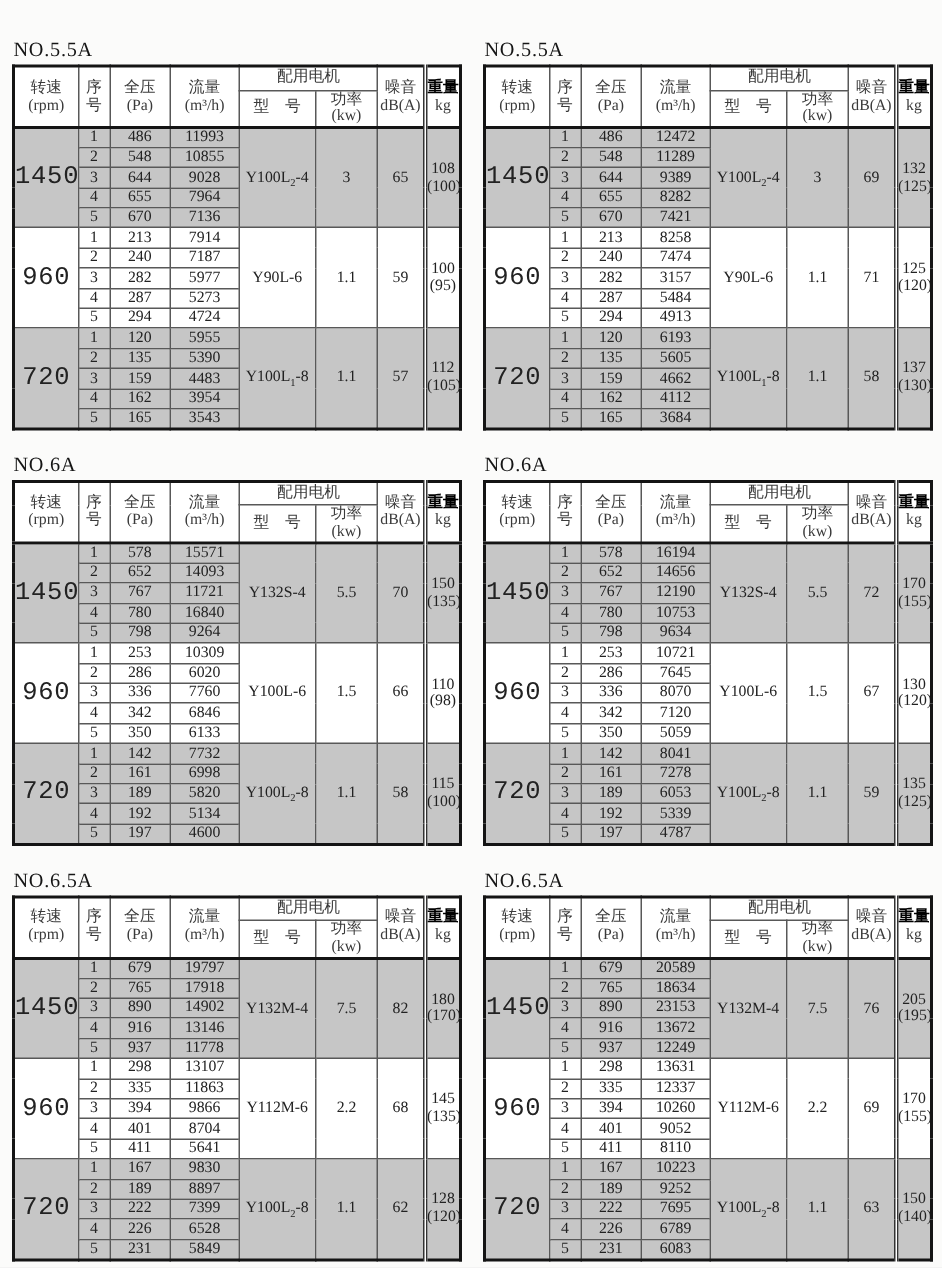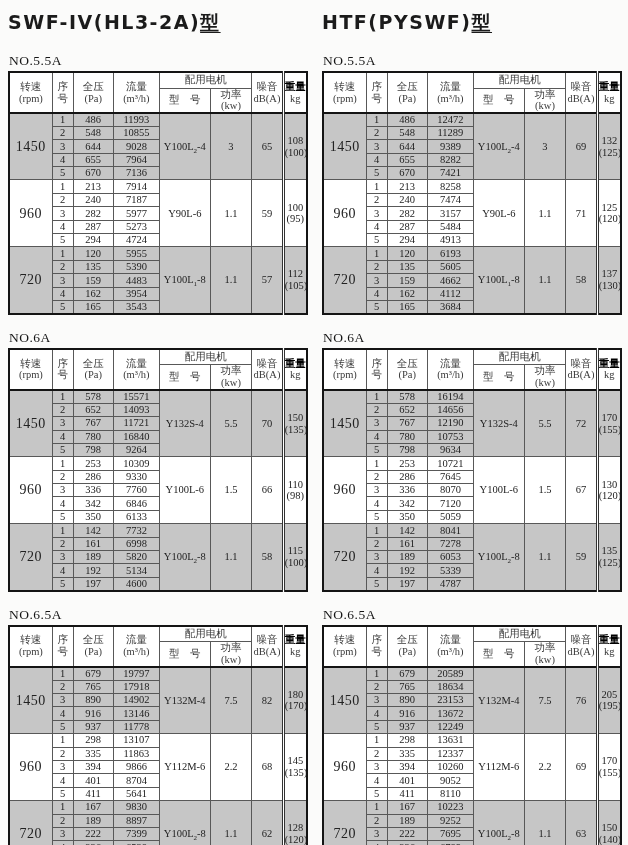--- a/index.html
+++ b/index.html
@@ -32,33 +32,32 @@
   }
   .spec-table th, .spec-table td {
     border:1px solid #585858; text-align:center; vertical-align:middle;
     padding:0; font-size:10.5px; line-height:1.12; white-space:pre-line;
     overflow:hidden; font-weight:normal; color:#222;
   }
   .spec-table thead th { height:16px; color:#3a3a3a; }
   .spec-table thead { border-bottom:2px solid #141414;margin-left:12px; }
   .spec-table td.wcol, .spec-table th.wcol { border-left:3px double #333; }
   .spec-table tbody td { height:13.4px; }
-  .spec-table td.rpm { font-size:14px; letter-spacing:0.5px; }
+  .spec-table td.rpm { font-size:17px; letter-spacing:0.5px;font-family:Liberation Mono, monospace; }
   .spec-table tr.shaded td { background:#c6c6c6; }
   .spec-table tr.gstart td { border-top:1.5px solid #2a2a2a; }
   .w-bold { font-weight:bold; font-size:10.5px; color:#000; }
   .w-unit { font-size:10.5px; }
   .spec-table sub { font-size:7px; line-height:0; }
 </style>
 </head>
 <body>
 
 <div class="page">
   <div class="col">
-    <div class="main-title"><span>SWF-IV(HL3-2A)</span><span class="tsuf">型</span></div>
     <div class="tables" id="col0">
         <div class="section-label">NO.5.5A</div>
         <table class="spec-table">
           <colgroup>
             <col style="width: 14.5%;">
             <col style="width: 7%;">
             <col style="width: 13.5%;">
             <col style="width: 15.5%;">
             <col style="width: 17%;">
             <col style="width: 14%;">
@@ -252,21 +251,21 @@
               <td>10309</td>
               <td rowspan="5">Y100L-6</td>
               <td rowspan="5">1.5</td>
               <td rowspan="5">66</td>
               <td class="wcol" rowspan="5">110
 (98)</td>
             </tr>
             <tr>
               <td>2</td>
               <td>286</td>
-              <td>9330</td>
+              <td>6020</td>
             </tr>
             <tr>
               <td>3</td>
               <td>336</td>
               <td>7760</td>
             </tr>
             <tr>
               <td>4</td>
               <td>342</td>
               <td>6846</td>
@@ -433,21 +432,20 @@
             <tr class="shaded">
               <td>5</td>
               <td>231</td>
               <td>5849</td>
             </tr>
           </tbody>
         </table>
       </div>
   </div>
   <div class="col">
-    <div class="main-title"><span>HTF(PYSWF)</span><span class="tsuf">型</span></div>
     <div class="tables" id="col1">
         <div class="section-label">NO.5.5A</div>
         <table class="spec-table">
           <colgroup>
             <col style="width: 14.5%;">
             <col style="width: 7%;">
             <col style="width: 13.5%;">
             <col style="width: 15.5%;">
             <col style="width: 17%;">
             <col style="width: 14%;">

